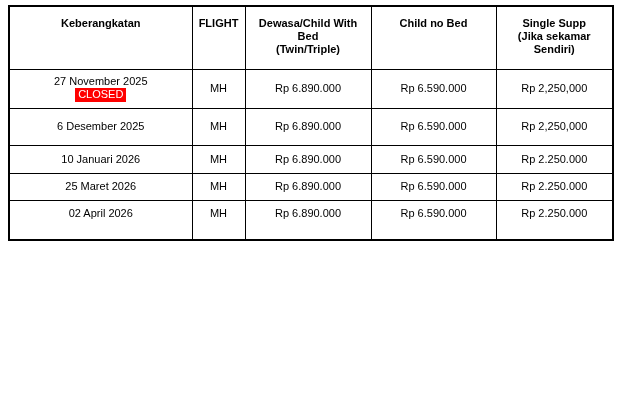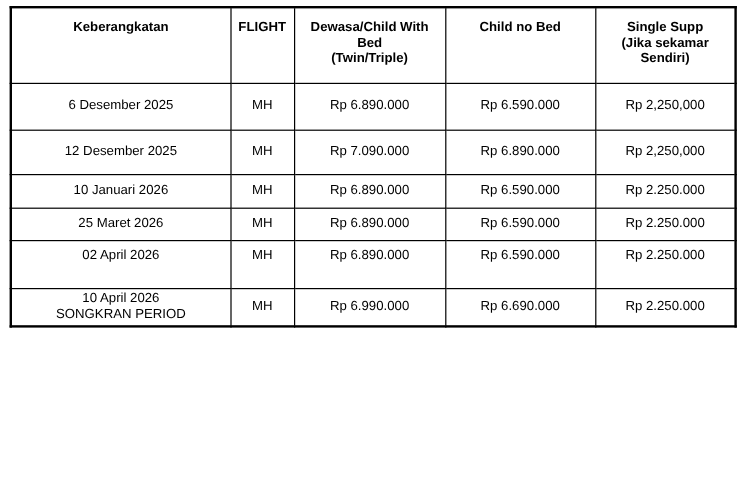--- a/index.html
+++ b/index.html
@@ -74,34 +74,35 @@
 (Twin/Triple)</th>
         <th>Child no Bed</th>
         <th>Single Supp
 (Jika sekamar
 Sendiri)</th>
       </tr>
     </thead>
     <tbody id="table-body">
         <tr>
           <td>
-            <div>6 Desember 2025</div>
+            <div>27 November 2025</div>
+            <div><span class="closed-badge" style="background: rgb(255, 0, 0); color: rgb(255, 255, 255);">CLOSED</span></div>
           </td>
           <td>MH</td>
           <td>Rp 6.890.000</td>
           <td>Rp 6.590.000</td>
           <td>Rp 2,250,000</td>
         </tr>
         <tr>
           <td>
-            <div>12 Desember 2025</div>
+            <div>6 Desember 2025</div>
           </td>
           <td>MH</td>
-          <td>Rp 7.090.000</td>
           <td>Rp 6.890.000</td>
+          <td>Rp 6.590.000</td>
           <td>Rp 2,250,000</td>
         </tr>
         <tr>
           <td>
             <div>10 Januari 2026</div>
           </td>
           <td>MH</td>
           <td>Rp 6.890.000</td>
           <td>Rp 6.590.000</td>
           <td>Rp 2.250.000</td>
@@ -117,25 +118,15 @@
         </tr>
         <tr>
           <td>
             <div>02 April 2026</div>
           </td>
           <td>MH</td>
           <td>Rp 6.890.000</td>
           <td>Rp 6.590.000</td>
           <td>Rp 2.250.000</td>
         </tr>
-        <tr>
-          <td>
-            <div>10 April 2026</div>
-            <div class="departure-note">SONGKRAN PERIOD</div>
-          </td>
-          <td>MH</td>
-          <td>Rp 6.990.000</td>
-          <td>Rp 6.690.000</td>
-          <td>Rp 2.250.000</td>
-        </tr>
       </tbody>
   </table>
 </div>
 
 </body></html>

